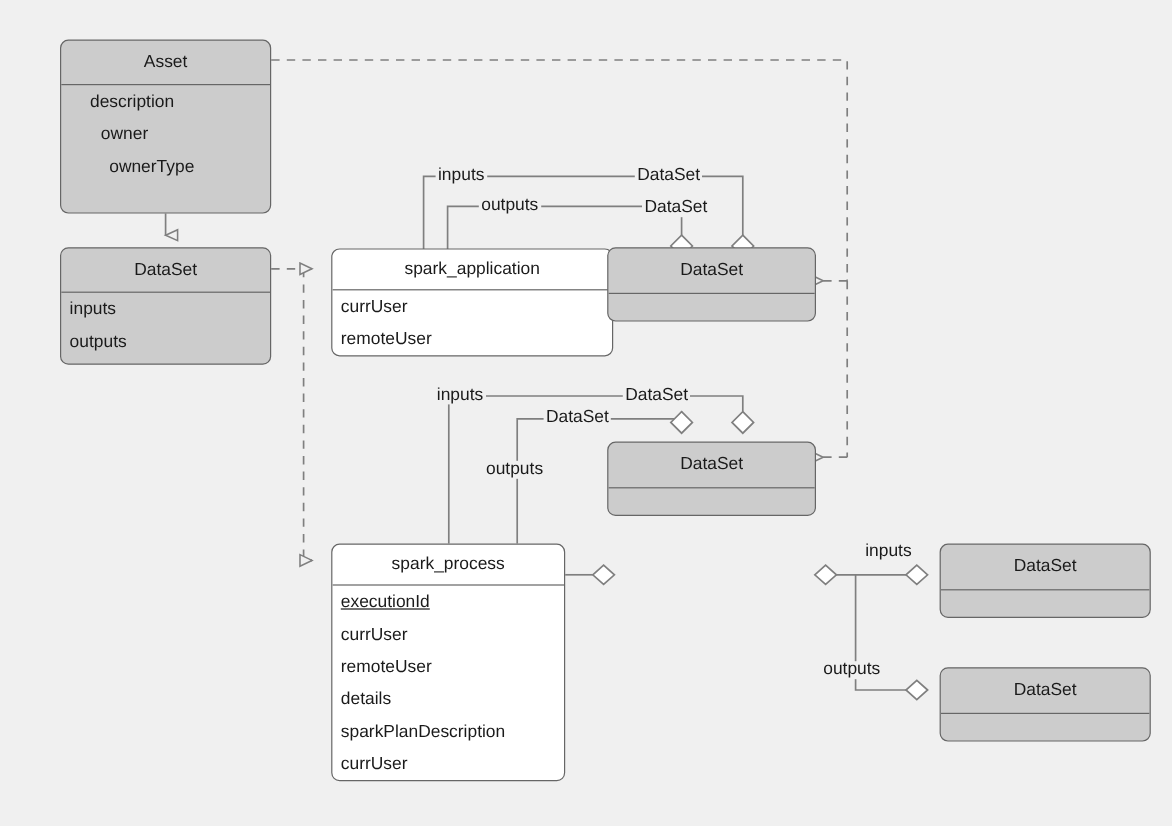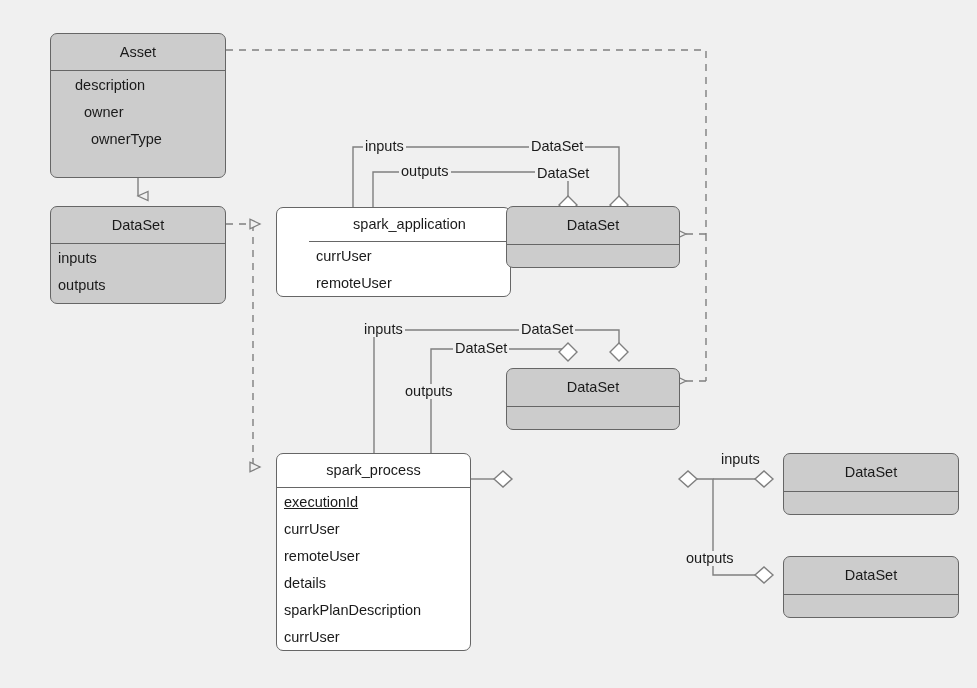--- a/index.html
+++ b/index.html
@@ -139,21 +139,21 @@
 
   <div class="umlclass" style="left:34px; top:206px; width:176px; height:98px;">
     <div class="uml-title" style="height:36px;">DataSet</div>
     <div class="uml-sep"></div>
     <div class="uml-attrs">
       <div class="uml-attr" style="height:27px;">inputs</div>
       <div class="uml-attr" style="height:27px;">outputs</div>
     </div>
   </div>
 
-  <div class="umlclass white" style="left:260px; top:207px; width:235px; height:90px;padding-left:32px;">
+  <div class="umlclass white" style="left:260px; top:207px; width:235px; height:90px;">
     <div class="uml-title" style="height:33px;">spark_application</div>
     <div class="uml-sep"></div>
     <div class="uml-attrs">
       <div class="uml-attr" style="height:27px;">currUser</div>
       <div class="uml-attr" style="height:27px;">remoteUser</div>
     </div>
   </div>
 
   <div class="umlclass" style="left:490px; top:206px; width:174px; height:62px;">
     <div class="uml-title" style="height:37px;">DataSet</div>

